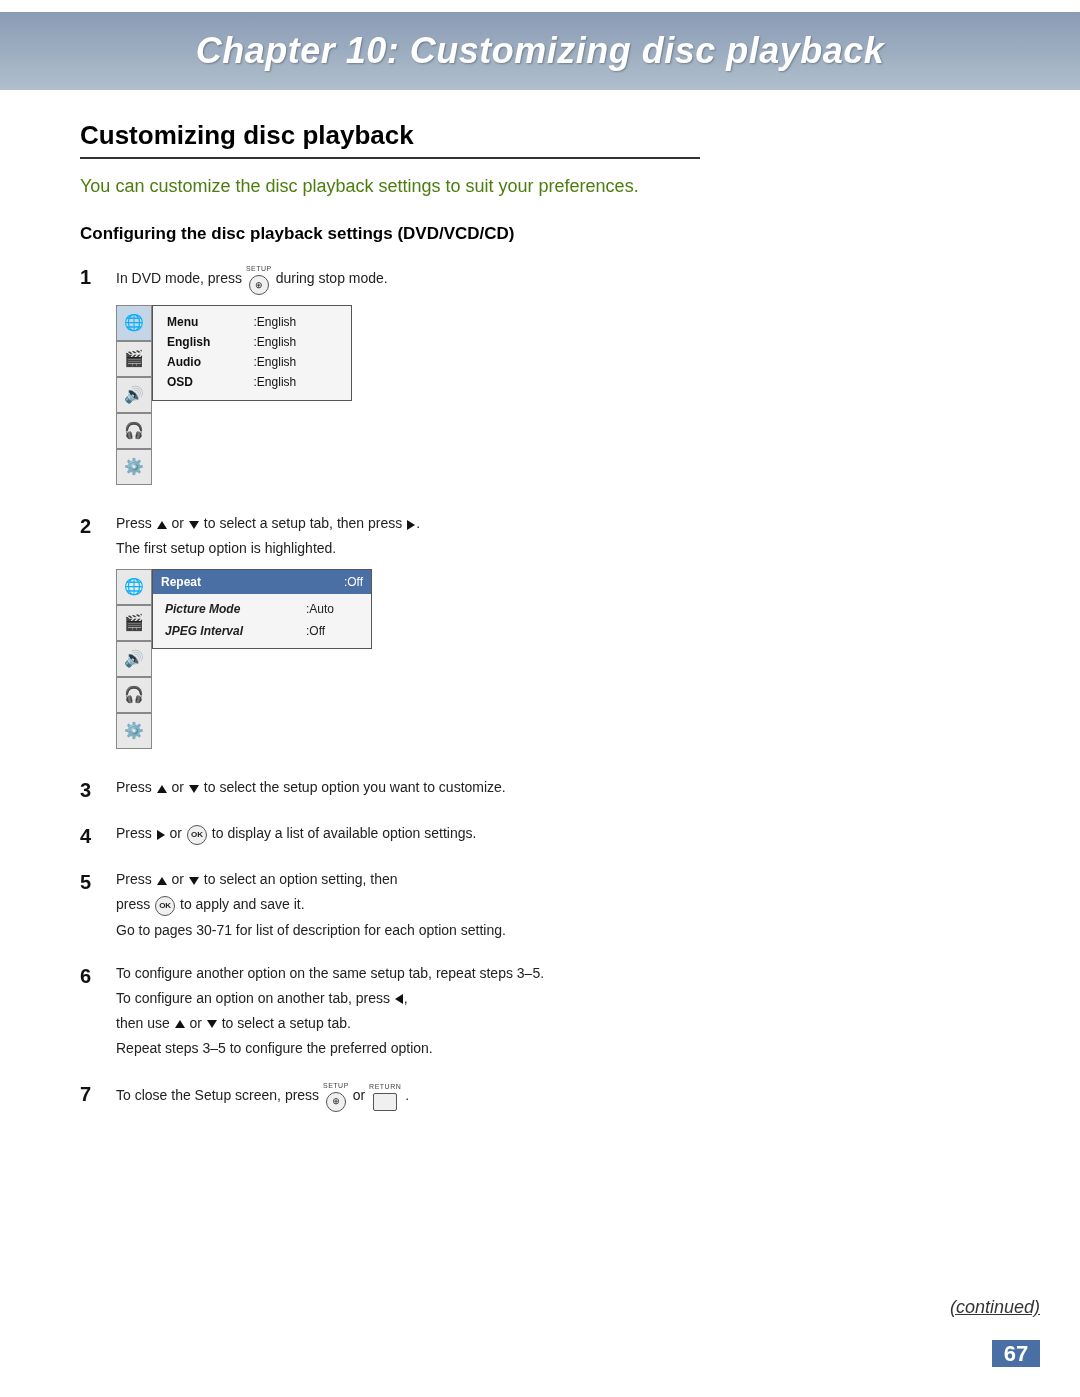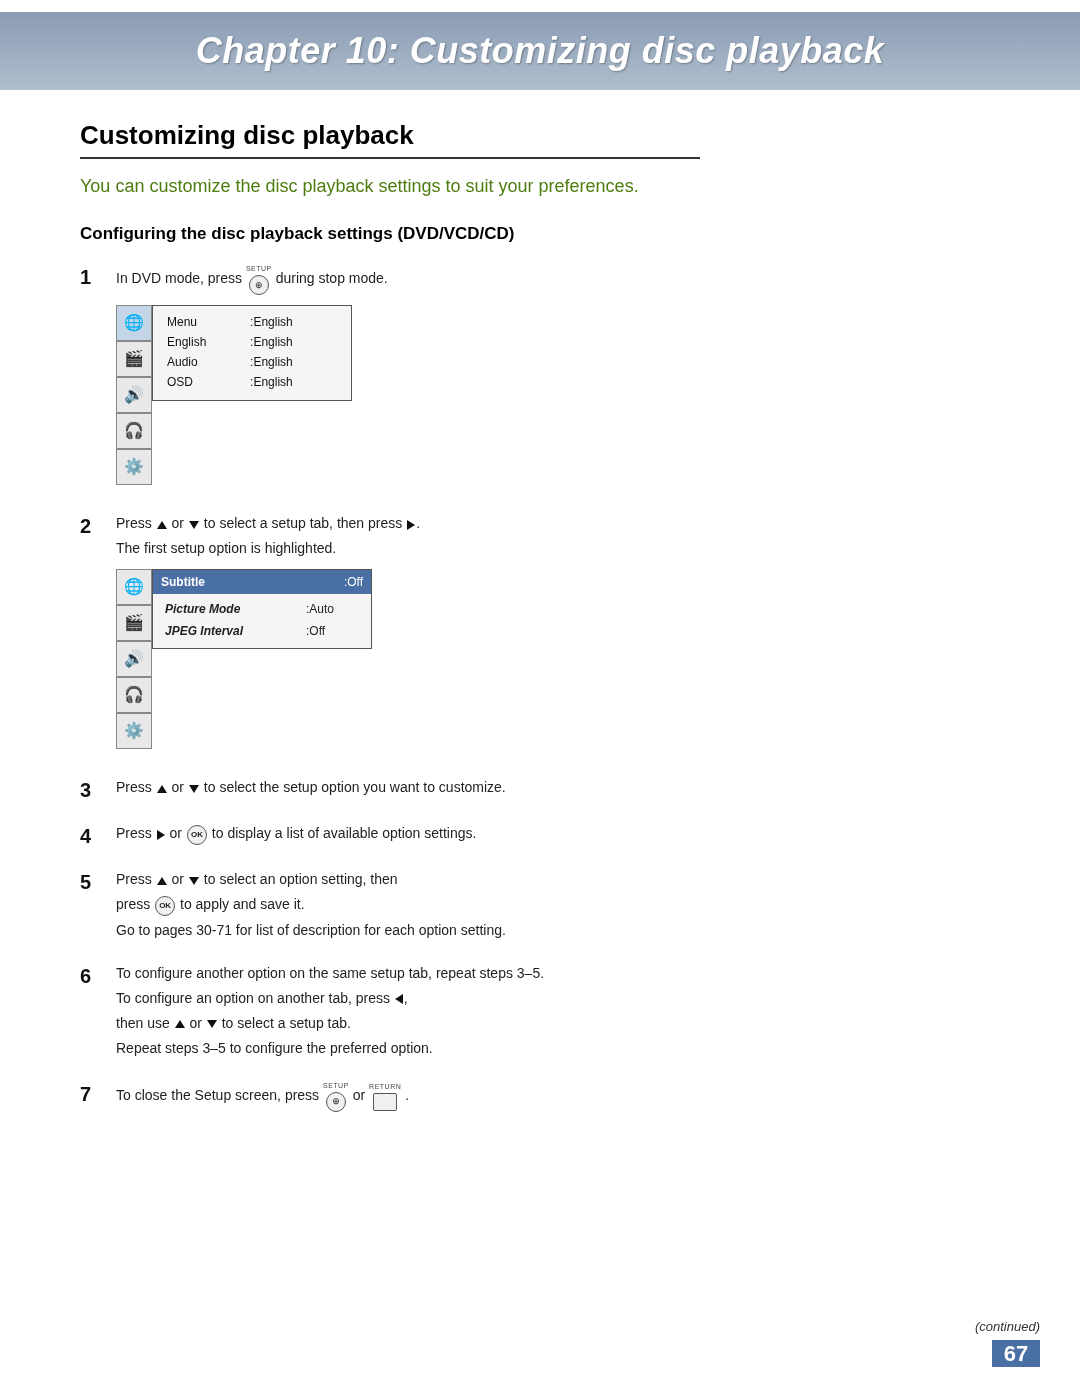--- a/index.html
+++ b/index.html
@@ -131,21 +131,21 @@
       border-collapse: collapse;
       width: 100%;
     }
 
     .menu-content-box td {
       padding: 1px 4px;
       color: #111;
     }
 
     .menu-content-box td.label {
-      font-weight: normal;
+      font-weight: bold;
       white-space: nowrap;
     }
 
     
     .display-box {
       border: 1.5px solid #555;
       background: #f5f5f5;
       min-width: 220px;
       overflow: hidden;
     }
@@ -270,23 +270,24 @@
       position: absolute;
       bottom: 30px;
       right: 40px;
       display: flex;
       flex-direction: column;
       align-items: flex-end;
     }
 
     .continued-text {
       font-style: italic;
-      font-size: 13px;
+      font-size: 18px;
       color: #333;
-      margin-bottom: 6px;
+      margin-bottom: 22px;
+      text-decoration: underline;
     }
 
     .page-number-box {
       background: #4a6fa5;
       color: #fff;
       font-size: 22px;
       font-weight: bold;
       width: 48px;
       height: 27px;
       display: flex;
@@ -378,21 +379,21 @@
         <div class="menu-box-wrapper">
           <div class="menu-icons-col">
             <div class="menu-icon-box">🌐</div>
             <div class="menu-icon-box">🎬</div>
             <div class="menu-icon-box">🔊</div>
             <div class="menu-icon-box">🎧</div>
             <div class="menu-icon-box">⚙️</div>
           </div>
           <div class="display-box">
             <div class="display-header">
-              <span class="header-label">Subtitle</span>
+              <span class="header-label">Repeat</span>
               <span class="header-value">:Off</span>
             </div>
             <div class="display-body">
               <table>
                 <tbody>
                     <tr>
                   <td class="label">Picture Mode</td>
                   <td>:Auto</td>
                 </tr>
                 <tr>

